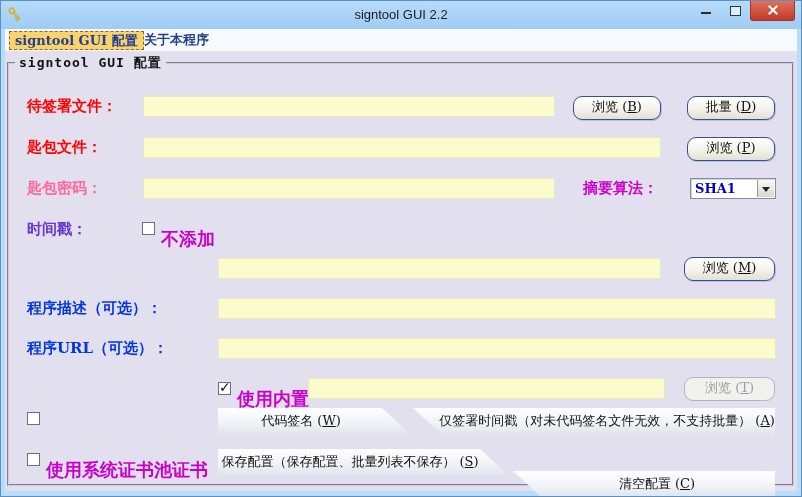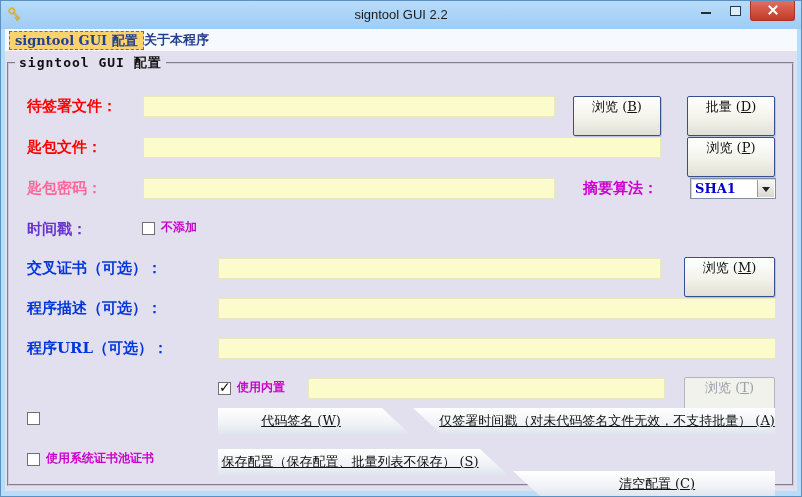--- a/index.html
+++ b/index.html
@@ -34,27 +34,27 @@
   
   .client{position:absolute;left:4px;right:4px;top:50px;height:440px;background:#E2DFEF;}
   .groupbox{position:absolute;left:2px;right:3px;top:11px;bottom:5px;
     border:2px groove #CFC9E2;}
   .group-title{position:absolute;left:10px;top:3px;background:#E2DFEF;padding:0 4px;
     font:bold 13px "DejaVu Sans Mono",monospace;letter-spacing:1px;color:#111;}
   
   .lbl{position:absolute;font:bold 15px "DejaVu Serif",serif;white-space:nowrap;cursor:default;}
   .red{color:#FF0000;} .pink{color:#FF6699;} .magenta{color:#CC00CC;}
   .violet{color:#6633CC;} .blue{color:#0336DD;}
-  .cblbl{font-size:12px;}
+  .cblbl{font-size:18px;margin-top:8px;}
   
   .field{position:absolute;height:21px;box-sizing:border-box;background:#FBFBCB;
     border:1px solid #E9E9BE;font:13px "DejaVu Serif",serif;color:#333;padding:0 3px;outline:none;}
   
-  .xpbtn{position:absolute;height:40px;box-sizing:border-box;border:1px solid #36508E;
-    border-radius:2px;background:linear-gradient(#FFFFFF 0%,#F3F3EB 55%,#E0E0D4 100%);
+  .xpbtn{position:absolute;height:24px;box-sizing:border-box;border:1px solid #36508E;
+    border-radius:9px;background:linear-gradient(#FFFFFF 0%,#F3F3EB 55%,#E0E0D4 100%);
     font:13px "DejaVu Serif",serif;color:#111;text-align:center;line-height:20px;
     box-shadow:1px 1px 0 rgba(150,170,205,.55);cursor:default;white-space:nowrap;}
   .xpbtn.disabled{border:1px solid #AEB6C2;background:#F2F2EC;color:#9AA0A8;box-shadow:none;}
   .mn{text-decoration:underline;}
   
   .combo{position:absolute;box-sizing:border-box;background:#FFFFFF;
     border:1px solid #7E8EA4;box-shadow:inset 1px 1px 0 rgba(110,120,140,.3);cursor:default;}
   .combo .txt{position:absolute;left:4px;top:2px;font:bold 13px "DejaVu Serif",serif;
     color:#001286;white-space:nowrap;overflow:hidden;right:20px;}
   .combo .drop{position:absolute;right:1px;top:1px;bottom:1px;width:16px;
@@ -65,21 +65,21 @@
   .checkbox{position:absolute;width:13px;height:13px;box-sizing:border-box;
     background:#FFF;border:1px solid #707070;cursor:default;}
   .check{position:absolute;left:0;top:-4px;font:bold 14px "DejaVu Sans",sans-serif;color:#111;}
   
   .slant{position:absolute;height:26px;box-sizing:border-box;
     background:linear-gradient(#FFFFFF,#EEF1F6 65%,#DFE5ED);
     font:13px "DejaVu Serif",serif;color:#111;display:flex;align-items:center;
     justify-content:center;white-space:nowrap;cursor:default;
     filter:drop-shadow(1px 0 0 #4A628F) drop-shadow(-1px 0 0 #4A628F)
            drop-shadow(0 1px 0 #4A628F) drop-shadow(0 -1px 0 #4A628F)
-           drop-shadow(2px 2px 0 rgba(125,155,205,.55));text-decoration:underline;}
+           drop-shadow(2px 2px 0 rgba(125,155,205,.55));}
   .slant.l{clip-path:polygon(0 0,calc(100% - 28px) 0,100% 100%,0 100%);padding-right:26px;}
   .slant.r{clip-path:polygon(0 0,100% 0,100% 100%,28px 100%);padding-left:26px;}
 </style>
 </head>
 <body>
 
 <div class="window">
 
   <div class="titlebar">
     <span class="app-icon">
@@ -132,21 +132,20 @@
       <span class="txt" style="color:#0000C8;">SHA1</span>
       <span class="drop">
           <span class="arr"></span>
         </span>
     </div>
 
     <span class="lbl violet" style="left:22px;top:169px;">时间戳：</span>
     <span class="checkbox" style="left:137px;top:171px;"></span>
     <span class="lbl magenta cblbl" style="left:156px;top:168px;">不添加</span>
 
-    <span class="lbl blue" style="left:22px;top:208px;">交叉证书（可选）：</span>
     <input class="field" style="left: 213px; top: 207px; width: 443px;" value="">
     <div class="xpbtn" style="left:679px;top:206px;width:91px;"><span>浏览 (</span><span class="mn">M</span><span>)</span></div>
 
     <span class="lbl blue" style="left:22px;top:248px;">程序描述（可选）：</span>
     <input class="field" style="left: 213px; top: 247px; width: 558px;" value="">
 
     <span class="lbl blue" style="left:22px;top:288px;">程序URL（可选）：</span>
     <input class="field" style="left: 213px; top: 287px; width: 558px;" value="">
 
     <span class="checkbox" style="left:213px;top:331px;">

